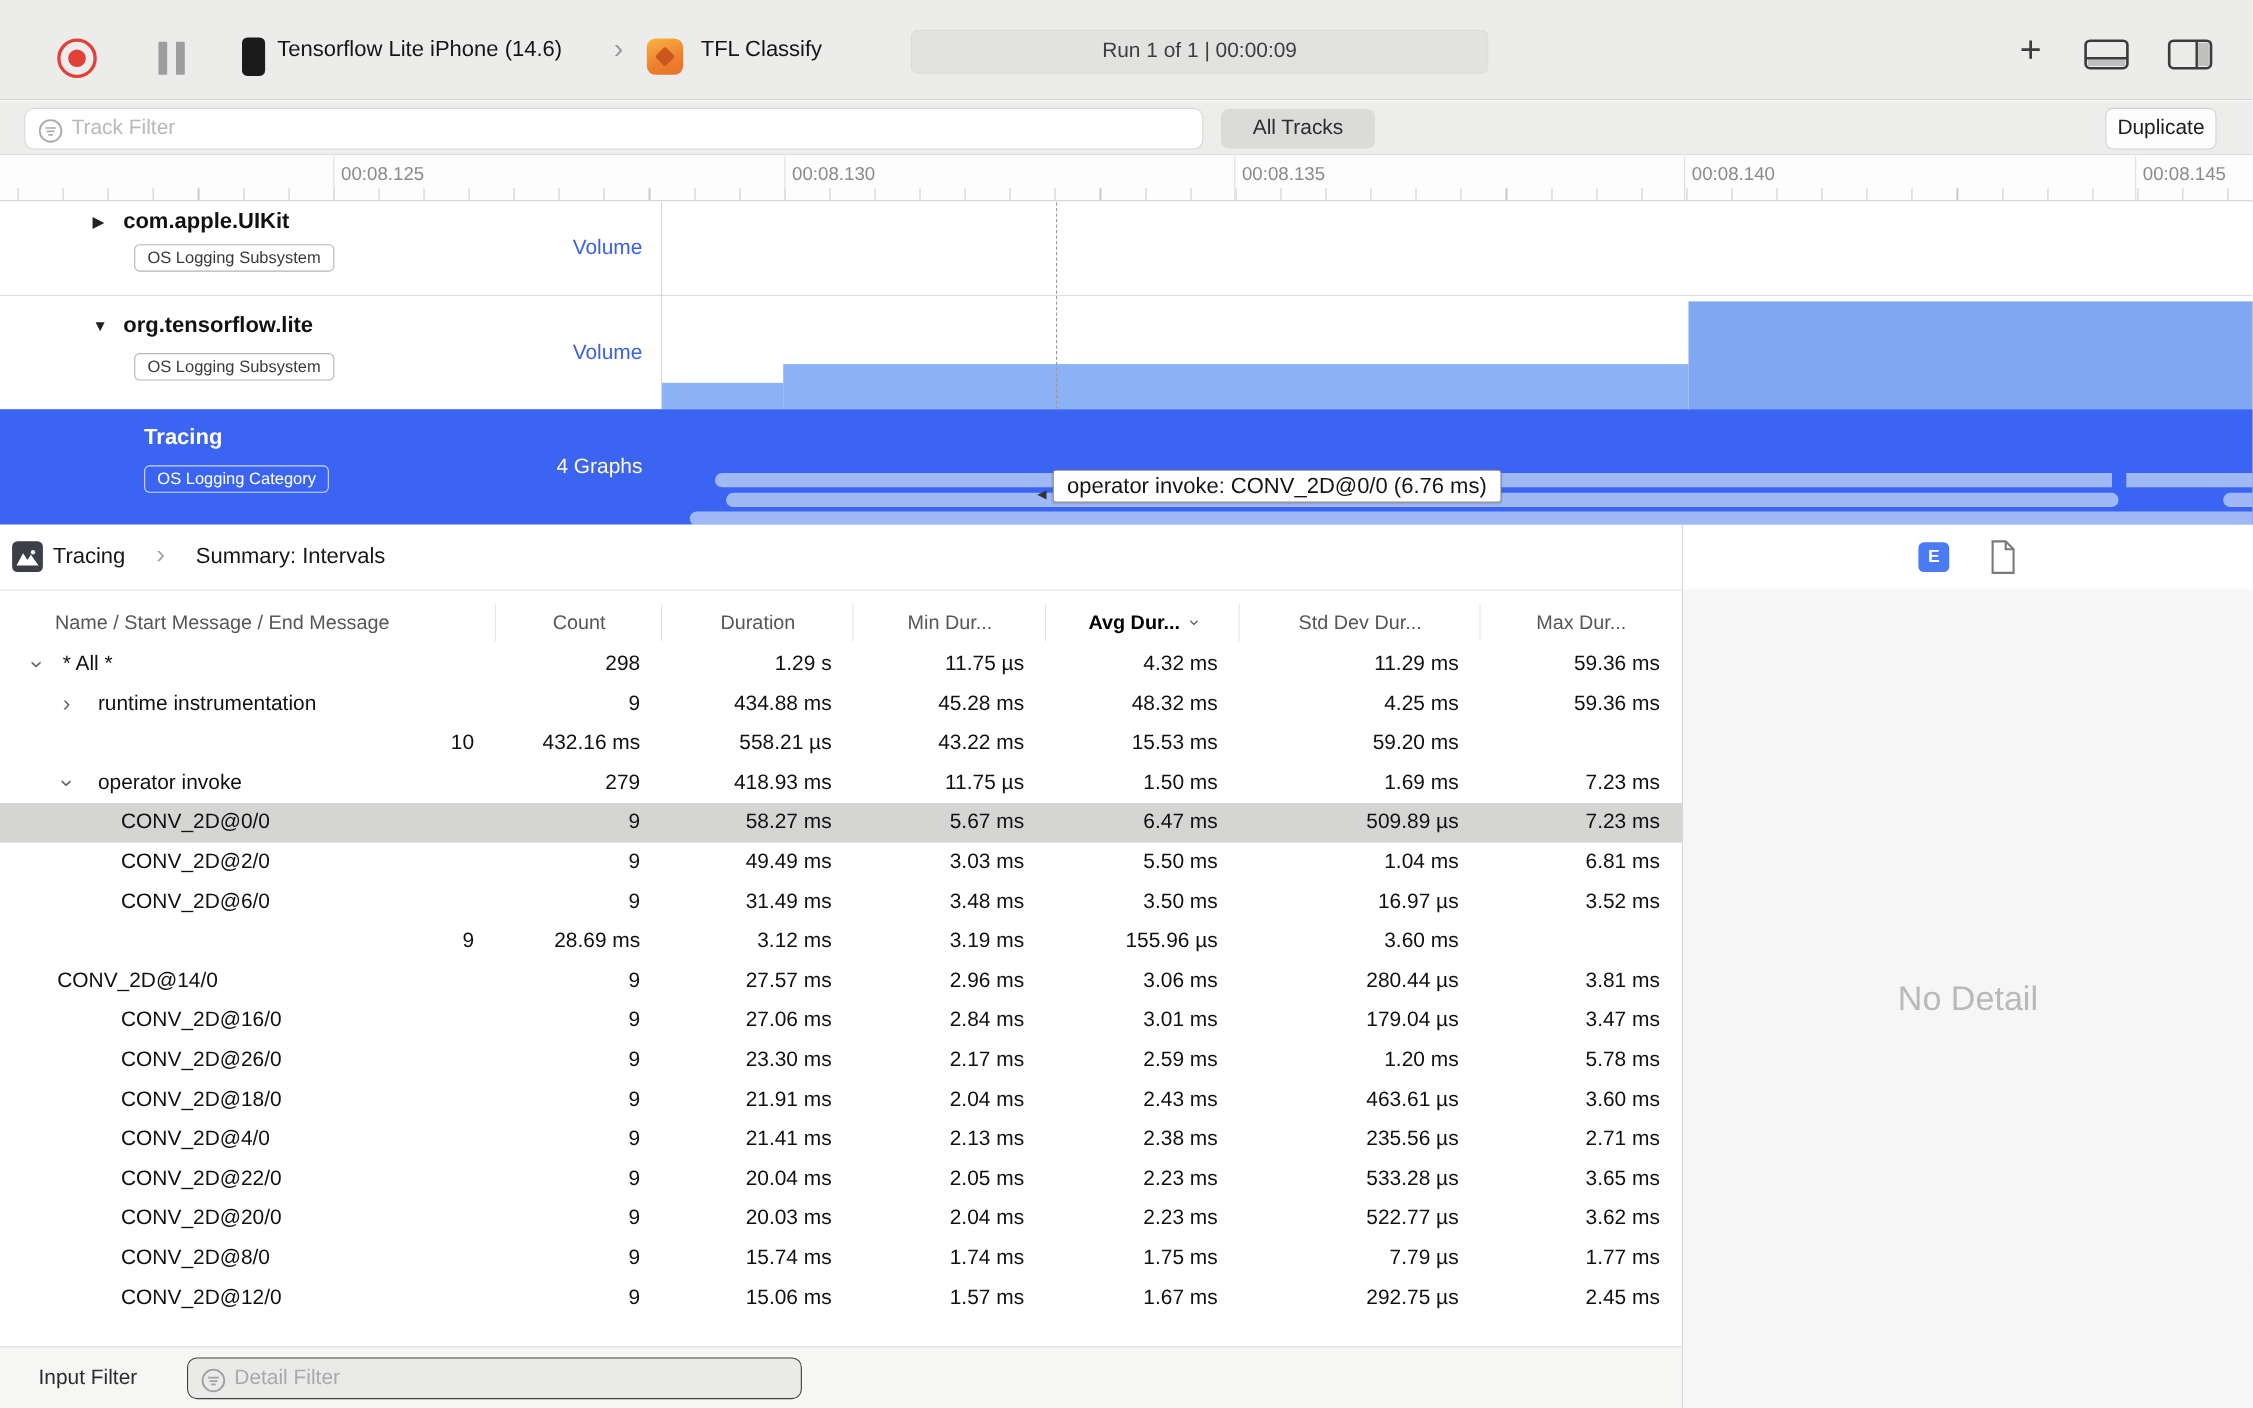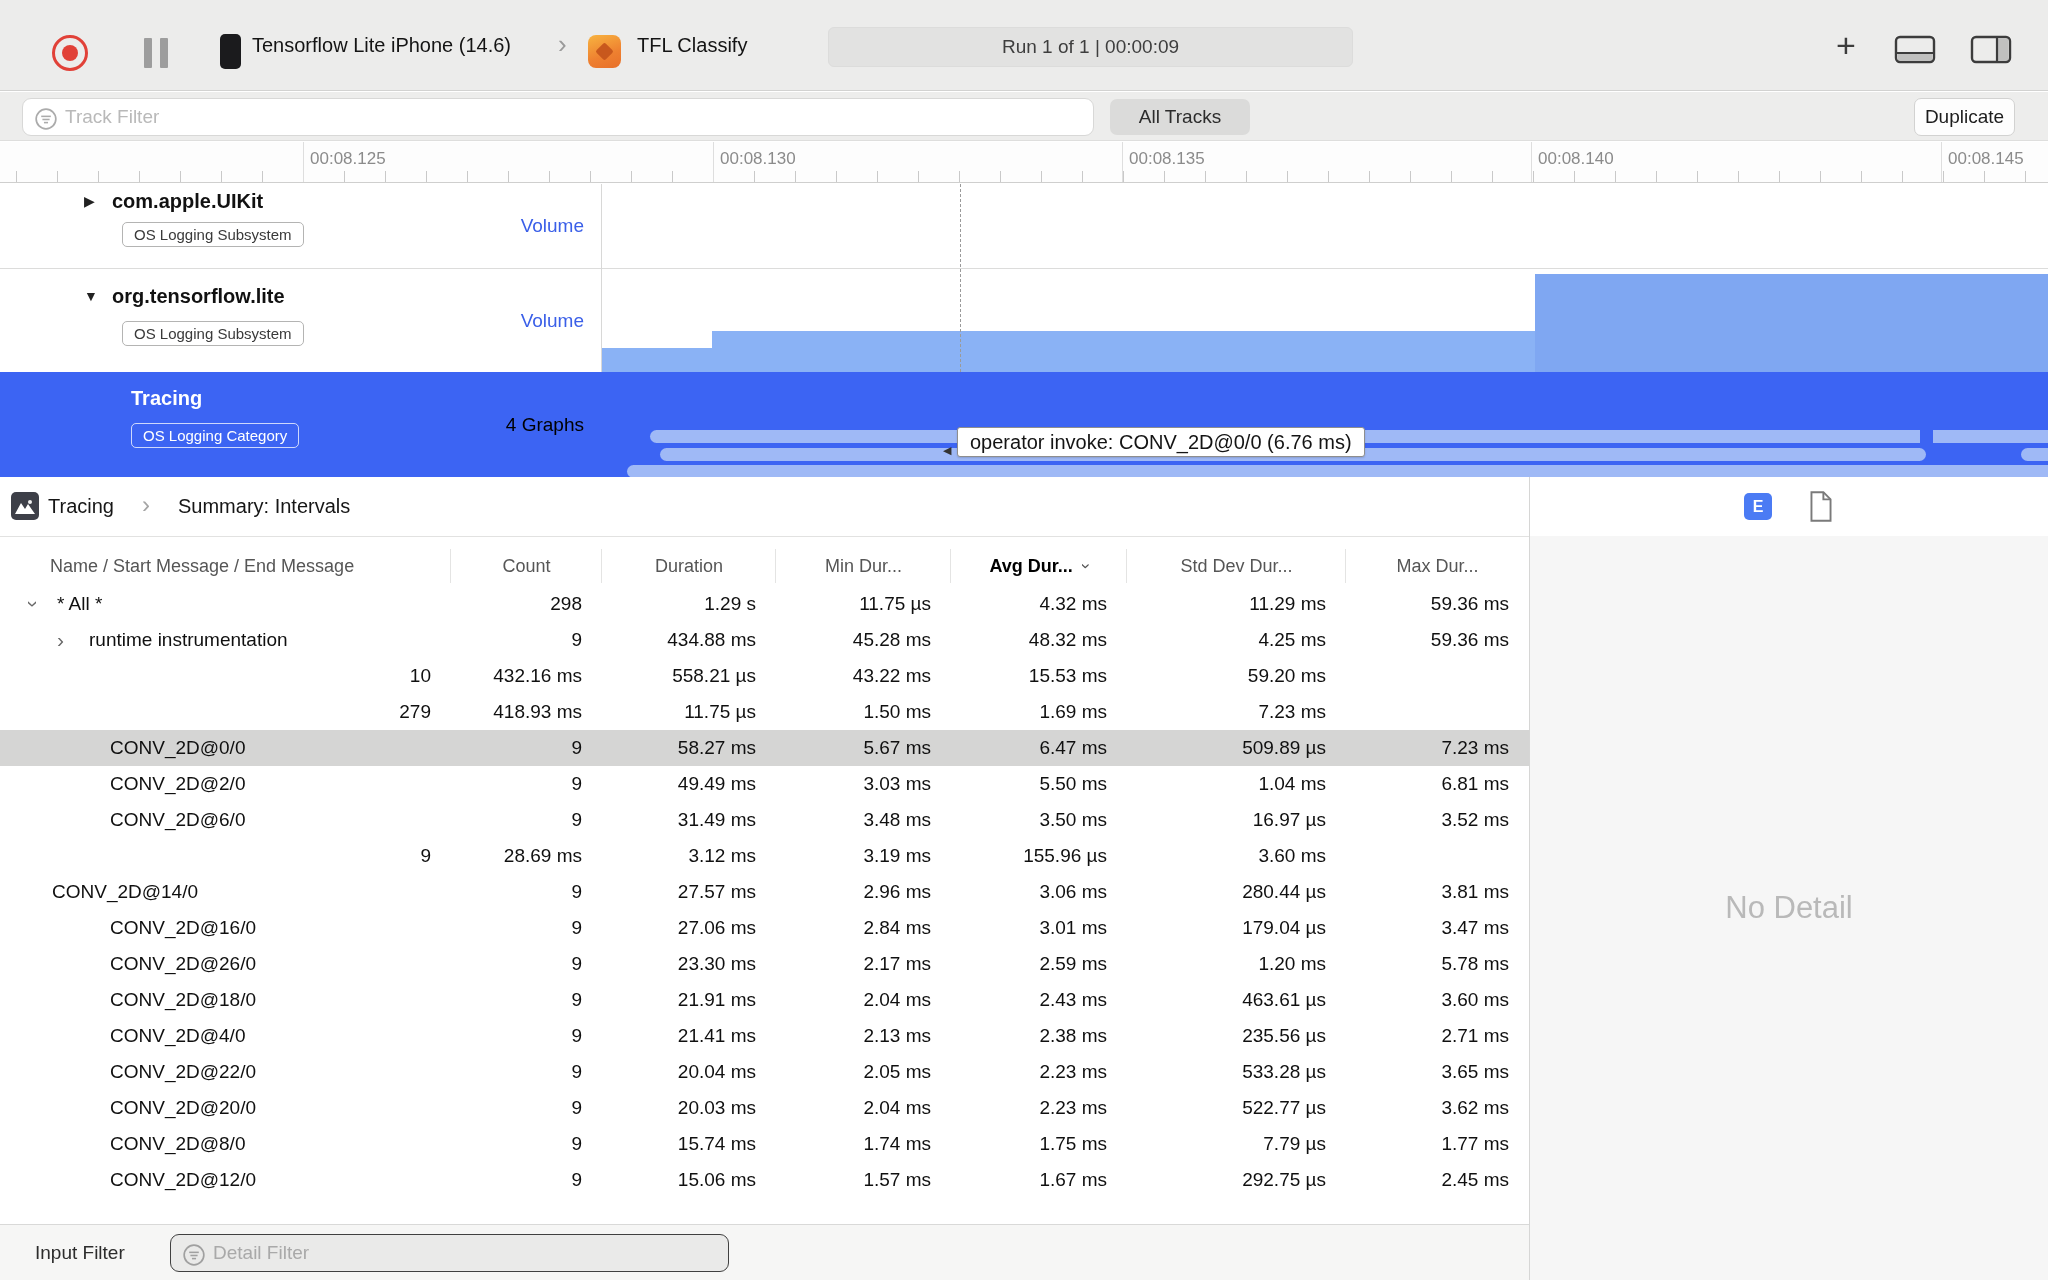--- a/index.html
+++ b/index.html
@@ -69,21 +69,21 @@
   .playhead { position:absolute; left:960px; top:0; width:0; height:188px;
               border-left:1px dashed #9a9a9a; }
   .disc-tri { position:absolute; left:84px; font-size:14px; color:#222; }
   .track-name { position:absolute; left:112px; font-size:20px; font-weight:bold; color:#111; }
   .track-badge { position:absolute; left:122px; display:inline-block; border:1px solid #b4b4b3;
                  border-radius:5px; padding:3px 11px; font-size:15px; color:#3a3a3a; white-space:nowrap; }
   .track-meta { position:absolute; right:1464px; top:50%; transform:translateY(-50%);
                 font-size:19px; color:#3a5fe8; }
   #track-tracing .track-name { color:#fff; left:131px; }
   #track-tracing .track-badge { color:#fff; border-color:rgba(255,255,255,0.75); left:131px; }
-  #track-tracing .track-meta { color:#000000; }
+  #track-tracing .track-meta { color:#fef9c3; }
 
   .vol-bar { position:absolute; background:#8ab2f5; }
   .vol-bar.dark { background:#7fa7f2; }
   .cap { position:absolute; height:13px; background:#9fb9f6; border-radius:7px; }
   .cap.cut-r { border-top-right-radius:0; border-bottom-right-radius:0; }
   .cap.cut-l { border-top-left-radius:0; border-bottom-left-radius:0; }
 
   .tip { position:absolute; left:957px; top:55px; height:30px; background:#fff;
          border:1px solid #8e8e8e; border-radius:3px; padding:0 12px; line-height:28px;
          font-size:20px; color:#141414; white-space:nowrap; box-shadow:0 1px 2px rgba(0,0,0,0.15); }
@@ -306,20 +306,21 @@
   </div>
     <div class="trow">
     <div class="num">10</div>
     <div class="num">432.16 ms</div>
     <div class="num">558.21 µs</div>
     <div class="num">43.22 ms</div>
     <div class="num">15.53 ms</div>
     <div class="num">59.20 ms</div>
   </div>
     <div class="trow">
+    <div class="name-cell"><span class="chev expanded" style="left: 57px;"></span><span class="nm" style="padding-left: 89px;">operator invoke</span></div>
     <div class="num">279</div>
     <div class="num">418.93 ms</div>
     <div class="num">11.75 µs</div>
     <div class="num">1.50 ms</div>
     <div class="num">1.69 ms</div>
     <div class="num">7.23 ms</div>
   </div>
     <div class="trow selected">
     <div class="name-cell"><span class="nm" style="padding-left: 110px;">CONV_2D@0/0</span></div>
     <div class="num">9</div>

